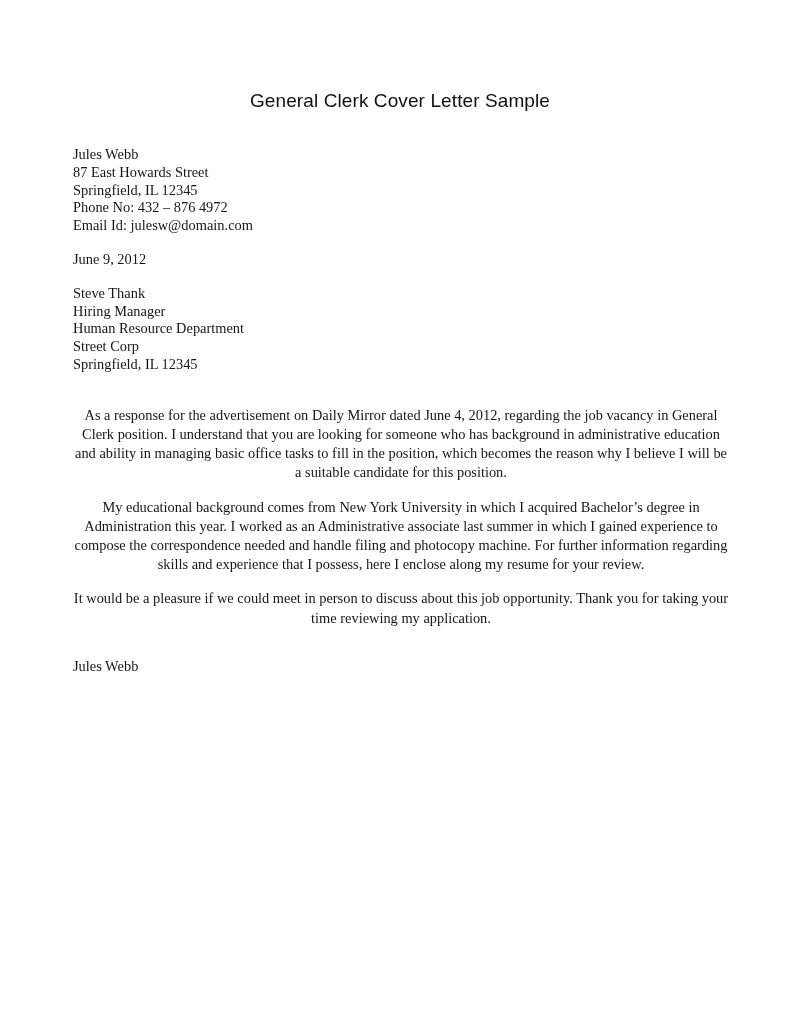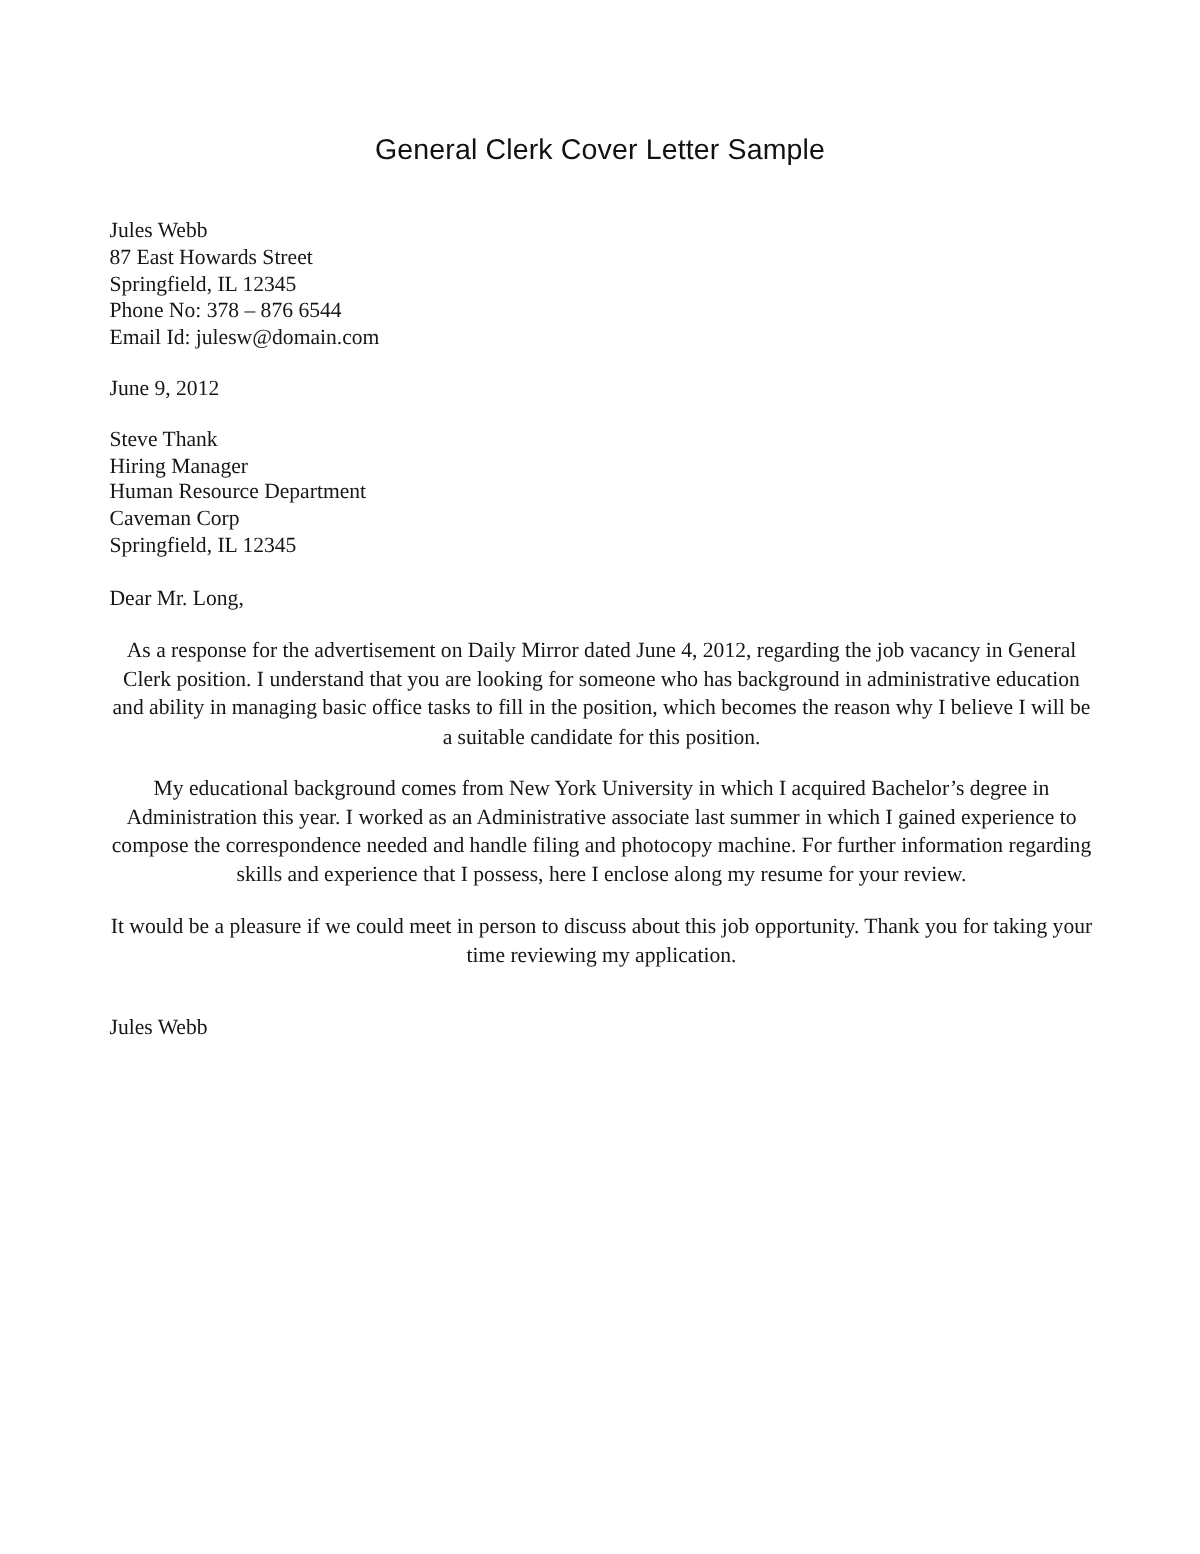--- a/index.html
+++ b/index.html
@@ -71,45 +71,42 @@
 <div class="page">
 
   <div class="doc-title">General Clerk Cover Letter Sample</div>
 
   <div class="body-area">
 
     <div class="block">
       <span class="line">Jules Webb</span>
       <span class="line">87 East Howards Street</span>
       <span class="line">Springfield, IL 12345</span>
-      <span class="line">Phone No: 378 – 876 6544</span>
+      <span class="line">Phone No: 432 – 876 4972</span>
       <span class="line">Email Id: julesw@domain.com</span>
     </div>
 
     <div class="gap-address"></div>
 
     <div class="block">
       <span class="line">June 9, 2012</span>
     </div>
 
     <div class="gap-date"></div>
 
     <div class="block">
       <span class="line">Steve Thank</span>
       <span class="line">Hiring Manager</span>
       <span class="line">Human Resource Department</span>
-      <span class="line">Caveman Corp</span>
+      <span class="line">Street Corp</span>
       <span class="line">Springfield, IL 12345</span>
     </div>
 
     <div class="gap-recipient"></div>
 
-    <div class="block">
-      <span class="single">Dear Mr. Long,</span>
-    </div>
 
     <div class="gap-salut"></div>
 
     <p class="para">As a response for the advertisement on Daily Mirror dated June 4, 2012, regarding the job vacancy in General Clerk position. I understand that you are looking for someone who has background in administrative education and ability in managing basic office tasks to fill in the position, which becomes the reason why I believe I will be a suitable candidate for this position.</p>
 
     <div class="gap-para"></div>
 
     <p class="para">My educational background comes from New York University in which I acquired Bachelor’s degree in Administration this year. I worked as an Administrative associate last summer in which I gained experience to compose the correspondence needed and handle filing and photocopy machine. For further information regarding skills and experience that I possess, here I enclose along my resume for your review.</p>
 
     <div class="gap-para"></div>

